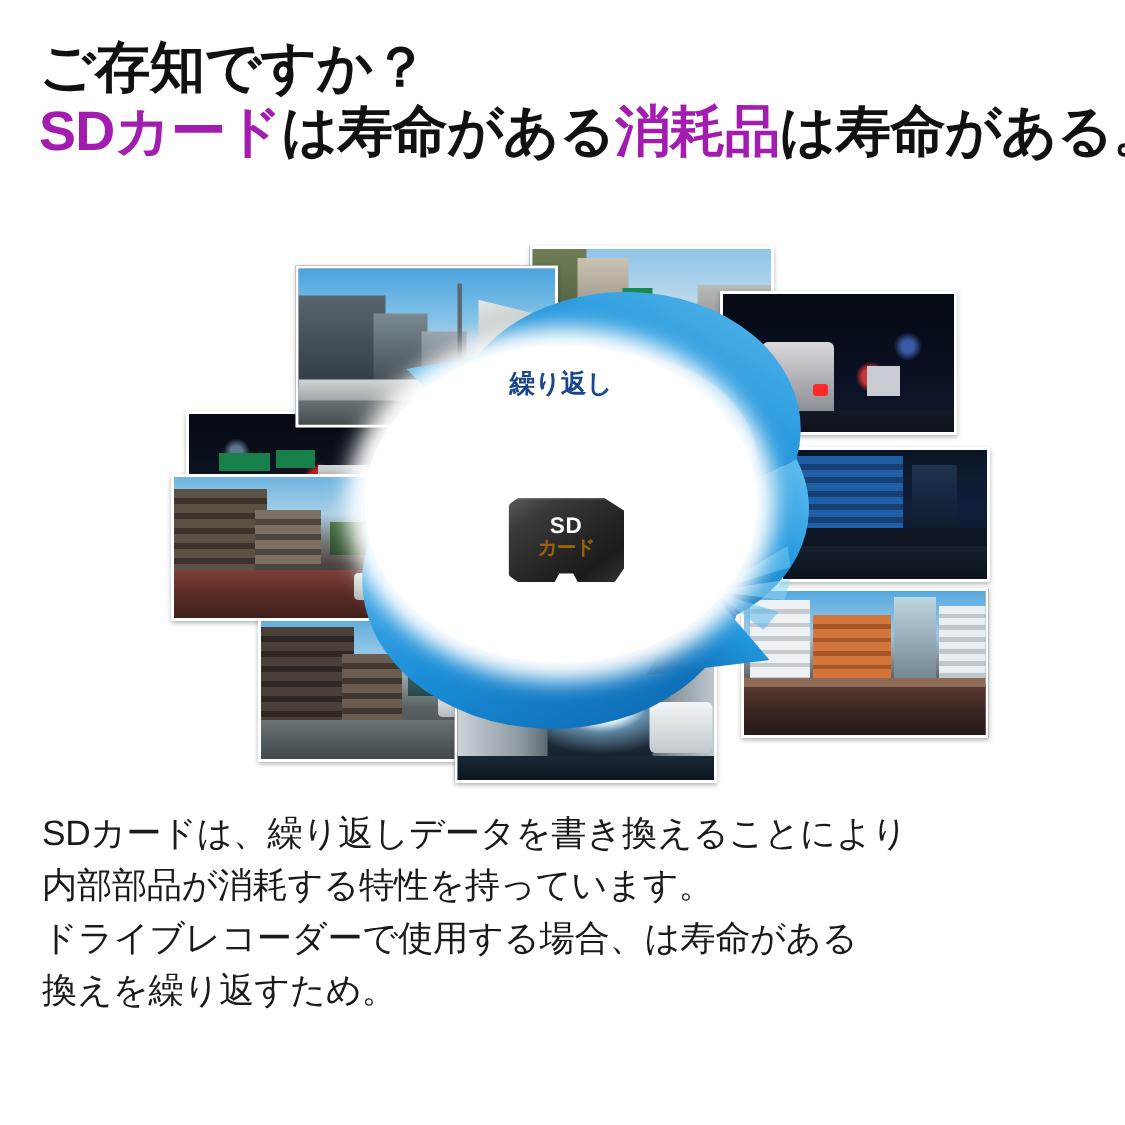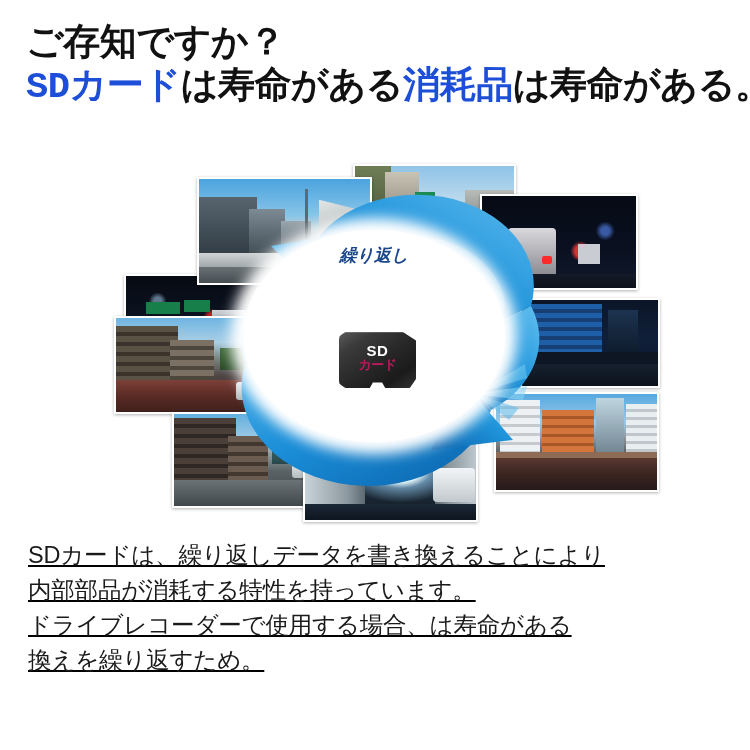--- a/index.html
+++ b/index.html
@@ -28,25 +28,24 @@
     left: 26px;
     top: 24px;
     width: 710px;
   }
   .headline-line {
     font-weight: 700;
     letter-spacing: -0.5px;
     white-space: nowrap;
     line-height: 1.12;
     color: #111111;
-    font-family: Liberation Mono, monospace;
   }
   .headline-line.l1 { font-size: 37px; }
   .headline-line.l2 { font-size: 37px; margin-top: 2px; }
-  .hl-red { color: #1d4ed8; }
+  .hl-red { color: #a21caf; }
   .hl-black { color: #111111; }
 
   
   .diagram {
     position: absolute;
     left: 0;
     top: 150px;
     width: 750px;
     height: 375px;
   }
@@ -97,21 +96,20 @@
     z-index: 9;
     text-align: center;
     pointer-events: none;
   }
   .callout-line {
     color: #19468c;
     font-weight: 700;
     line-height: 1.22;
     letter-spacing: 0px;
     text-shadow: 0 0 2px #ffffff, 0 0 4px #ffffff;
-    font-style: italic;
   }
   .callout-line.c1 { font-size: 17px; }
   .callout-line.c2 { font-size: 17px; }
 
   
   .sdcard {
     position: absolute;
     left: 339px;
     top: 182px;
     width: 77px;
@@ -138,34 +136,33 @@
     box-sizing: border-box;
   }
   .sd-l1 {
     color: #ffffff;
     font-size: 15px;
     font-weight: 700;
     line-height: 1.05;
     letter-spacing: 0.5px;
   }
   .sd-l2 {
-    color: #be185d;
+    color: #a16207;
     font-size: 13px;
     font-weight: 700;
     line-height: 1.15;
     letter-spacing: -0.5px;
   }
 
   
   .body-copy {
     position: absolute;
     left: 28px;
     top: 538px;
     width: 700px;
-    text-decoration: underline;
   }
   .body-line {
     color: #1a1a1a;
     font-size: 23.5px;
     line-height: 35px;
     letter-spacing: -0.2px;
     white-space: nowrap;
   }
 </style>
 </head>

